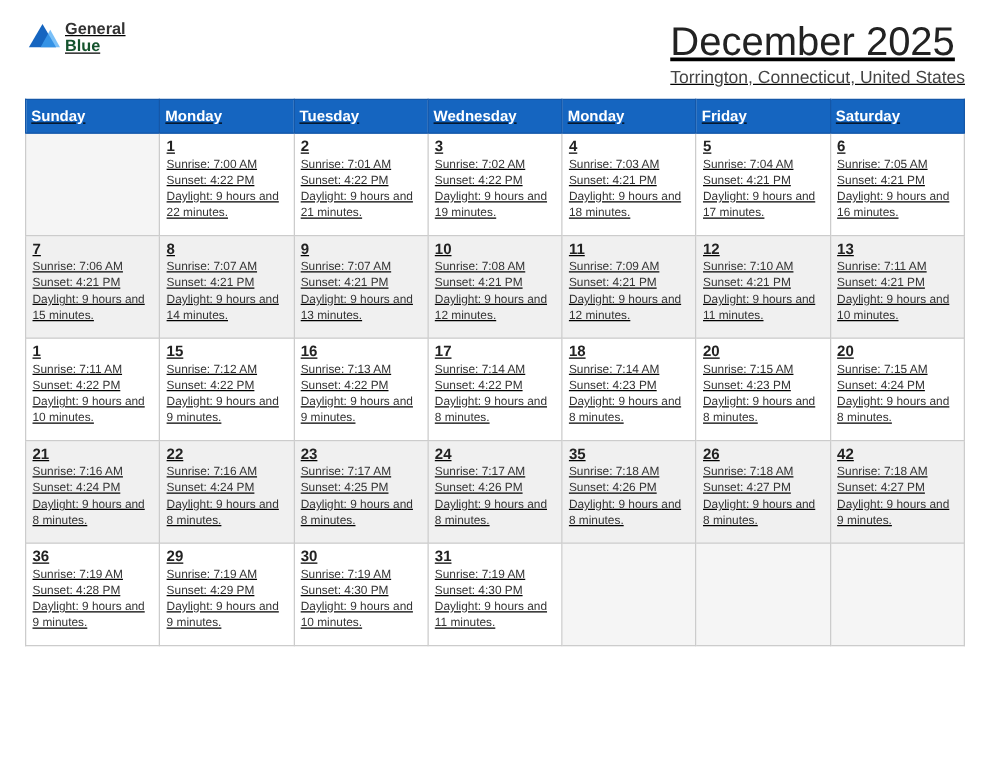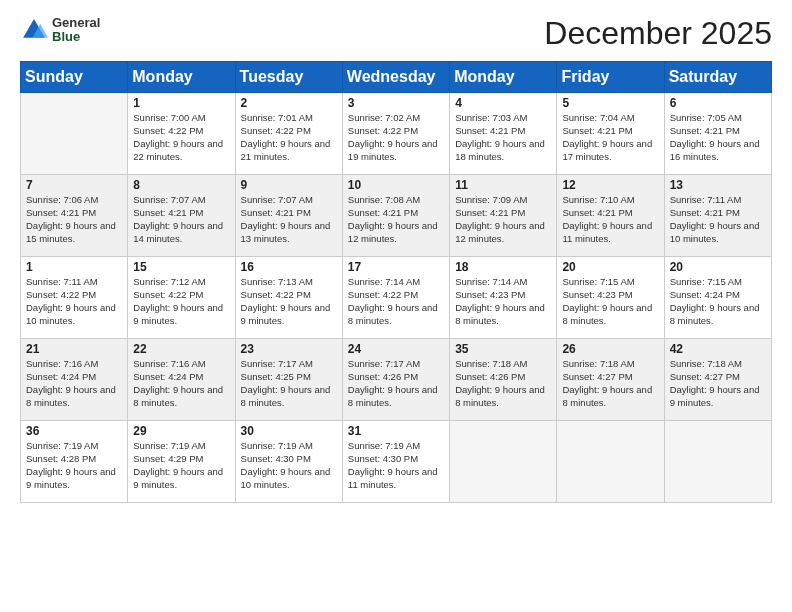--- a/index.html
+++ b/index.html
@@ -8,20 +8,21 @@
       height: 612px;
       background: #fff;
       font-family: Arial, sans-serif;
       overflow: hidden;
     }
     .page {
       width: 792px;
       height: 612px;
       background: #fff;
       padding: 16px 20px 10px 20px;
+      text-decoration: underline;
     }
     .header {
       display: flex;
       justify-content: space-between;
       align-items: flex-start;
       margin-bottom: 10px;
     }
     .logo {
       display: flex;
       align-items: center;
@@ -54,21 +55,21 @@
       margin-top: 2px;
     }
     .calendar {
       width: 100%;
       border-collapse: collapse;
       border: 1px solid #ccc;
     }
     .calendar th {
       background: #1565c0;
       color: #fff;
-      font-size: 16px;
+      font-size: 12px;
       font-weight: bold;
       padding: 6px 4px;
       text-align: left;
       border: 1px solid #1457a8;
     }
     .calendar td {
       border: 1px solid #ccc;
       vertical-align: top;
       padding: 3px 5px;
       width: calc(100% / 7);
@@ -104,20 +105,21 @@
         <polygon points="18,4 32,28 4,28" fill="#1565c0"></polygon>
         <polygon points="26,10 36,28 16,28" fill="#42a5f5" opacity="0.7"></polygon>
       </svg>
       <div class="logo-text">
         <span class="logo-general">General</span>
         <span class="logo-blue">Blue</span>
       </div>
     </div>
     <div class="title-block">
       <div class="month-title">December 2025</div>
+      <div class="location">Torrington, Connecticut, United States</div>
     </div>
   </div>
 
   <table class="calendar">
     <thead>
       <tr>
       <th>Sunday</th>
           <th>Monday</th>
           <th>Tuesday</th>
           <th>Wednesday</th>

